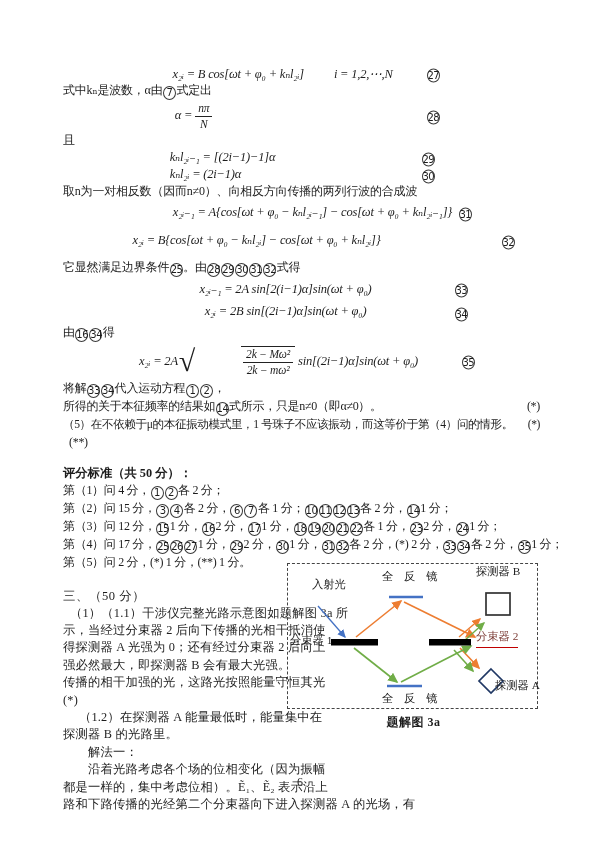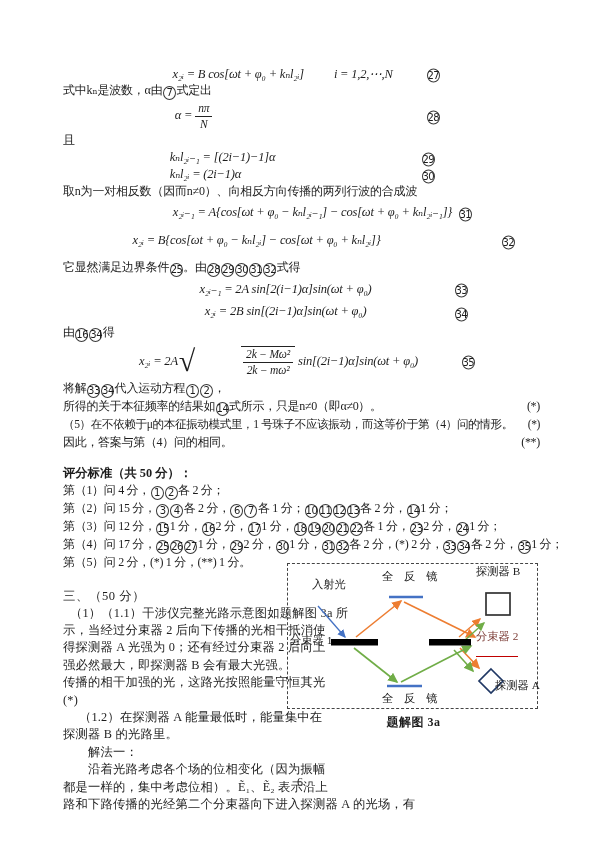--- a/index.html
+++ b/index.html
@@ -30,21 +30,21 @@
   .s3-h{font-size:12.5px;line-height:18px;margin-top:15px;letter-spacing:0.5px;}
   .s3-l{font-size:12.3px;line-height:17.4px;white-space:nowrap;letter-spacing:0.2px;}
   .ind1{padding-left:7px;}  .ind2{padding-left:16px;}  .ind3{padding-left:25px;}
   .pageno{position:absolute;left:0;top:775px;width:600px;text-align:center;
           font-size:12px;color:#222;}
   
   .fig{position:absolute;left:287px;top:563px;width:253px;}
   .figbox{position:relative;width:251px;height:146px;border:1.3px dashed #444;box-sizing:border-box;}
   .figbox svg{position:absolute;left:0;top:0;}
   .figlabel{position:absolute;font-size:11.3px;line-height:13px;white-space:nowrap;color:#1d1d1d;}
-  .figlabel.red{color:#7b3b35;border-bottom:1.6px solid #c00000;padding-bottom:13px;}
+  .figlabel.red{color:#7b3b35;border-bottom:1.6px solid #c00000;padding-bottom:4px;}
   .figcap{width:253px;text-align:center;font-size:12px;margin-top:5px;letter-spacing:0.5px;font-weight:bold;}
   .spaced{letter-spacing:4px;}
 </style>
 </head>
 <body>
 
 <div class="page">
   <div class="content">
 
     <div class="eqrow" style="height:16px">
@@ -121,21 +121,20 @@
 
     <div class="starline">
       <span class="t">所得的关于本征频率的结果如<span class="circ">14</span>式所示，只是n≠0（即α≠0）。</span>
       <span class="m">(*)</span>
     </div>
     <div class="starline tight">
       <span class="t">（5）在不依赖于μ的本征振动模式里，1 号珠子不应该振动，而这等价于第（4）问的情形。</span>
       <span class="m">(*)</span>
     </div>
     <div class="starline">
-      <span class="t">因此，答案与第（4）问的相同。</span>
       <span class="m">(**)</span>
     </div>
 
     <div class="score-h">评分标准（共 50 分）：</div>
     <div class="score-l">第（1）问 4 分，<span class="circ">1</span><span class="circ">2</span>各 2 分；</div>
     <div class="score-l">第（2）问 15 分，<span class="circ">3</span><span class="circ">4</span>各 2 分，<span class="circ">6</span><span class="circ">7</span>各 1 分；<span class="circ">10</span><span class="circ">11</span><span class="circ">12</span><span class="circ">13</span>各 2 分，<span class="circ">14</span>1 分；</div>
     <div class="score-l">第（3）问 12 分，<span class="circ">15</span>1 分，<span class="circ">16</span>2 分，<span class="circ">17</span>1 分，<span class="circ">18</span><span class="circ">19</span><span class="circ">20</span><span class="circ">21</span><span class="circ">22</span>各 1 分，<span class="circ">23</span>2 分，<span class="circ">24</span>1 分；</div>
     <div class="score-l">第（4）问 17 分，<span class="circ">25</span><span class="circ">26</span><span class="circ">27</span>1 分，<span class="circ">29</span>2 分，<span class="circ">30</span>1 分，<span class="circ">31</span><span class="circ">32</span>各 2 分，(*) 2 分，<span class="circ">33</span><span class="circ">34</span>各 2 分，<span class="circ">35</span>1 分；</div>
     <div class="score-l">第（5）问 2 分，(*) 1 分，(**) 1 分。</div>
 

